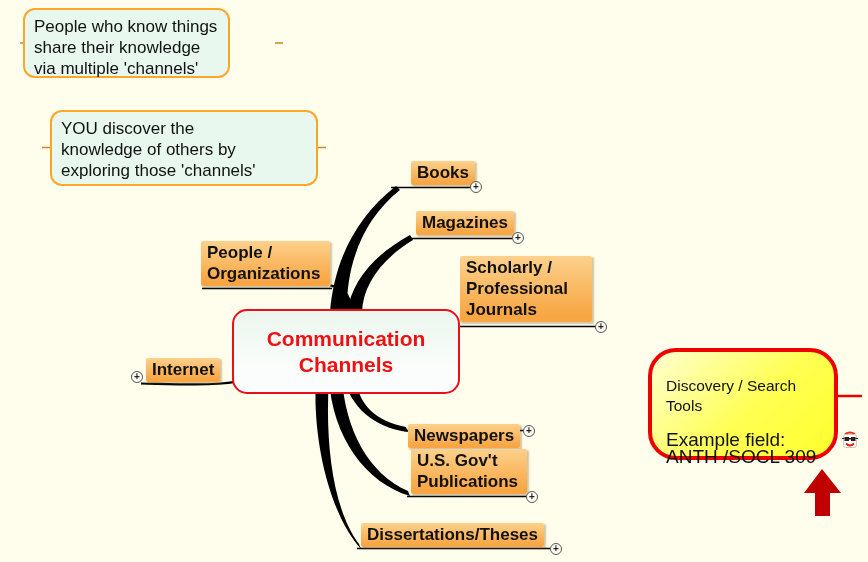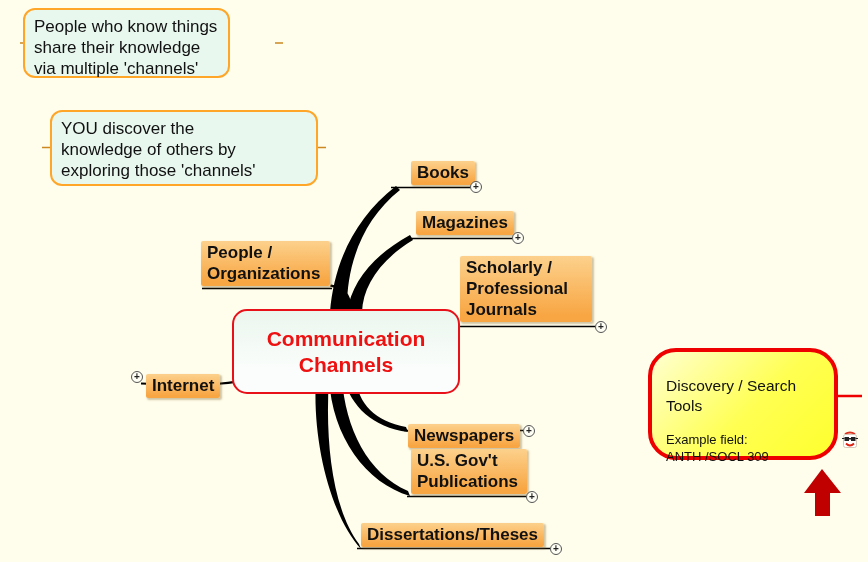--- a/index.html
+++ b/index.html
@@ -48,21 +48,21 @@
     font-size:17px;line-height:21px;
     padding:1px 6px 2px 6px;
     border-radius:2px;
     box-shadow:1.5px 1.5px 2px rgba(120,90,30,0.35);
     box-sizing:border-box;
   }
   #t-books{left:403px;top:161px;margin-left:8px;}
   #t-magazines{left:416px;top:211px;}
   #t-scholarly{left:460px;top:256px;width:132px;}
   #t-people{left:201px;top:241px;width:129px;}
-  #t-internet{left:146px;top:358px;margin-top:16px;}
+  #t-internet{left:146px;top:358px;}
   #t-newspapers{left:408px;top:424px;}
   #t-usgov{left:411px;top:449px;width:116px;}
   #t-dissertations{left:361px;top:523px;}
 
   
   .plus{
     position:absolute;z-index:4;
     width:12px;height:12px;box-sizing:border-box;
     border:1px solid #555;border-radius:50%;
     background:#FFFEF4;
@@ -82,21 +82,21 @@
     position:absolute;z-index:2;
     left:648px;top:348px;width:190px;height:112px;
     box-sizing:border-box;
     background:linear-gradient(135deg,#FFFFD2 0%,#FFFF52 55%,#FFFF2E 100%);
     border:4px solid #EE0000;
     border-radius:28px;
     padding:24px 14px;
     color:#111;
   }
   #float-title{font-size:15.5px;line-height:20px;}
-  #float-note{font-size:13px;line-height:17px;margin-top:15px;}
+  #float-note{font-size:19px;line-height:17px;margin-top:15px;}
 </style>
 </head>
 <body>
 
 <div id="canvas">
 
   <svg class="layer" width="868" height="562" viewBox="0 0 868 562">
 
     <path d="M330,312 C334,262 355,218 396,186 L400,190 C362,220 346,266 347,312 Z" fill="#000"></path>
     <path d="M347,312 C352,282 372,256 410,235 L413,240 C380,260 363,286 362,312 Z" fill="#000"></path>

